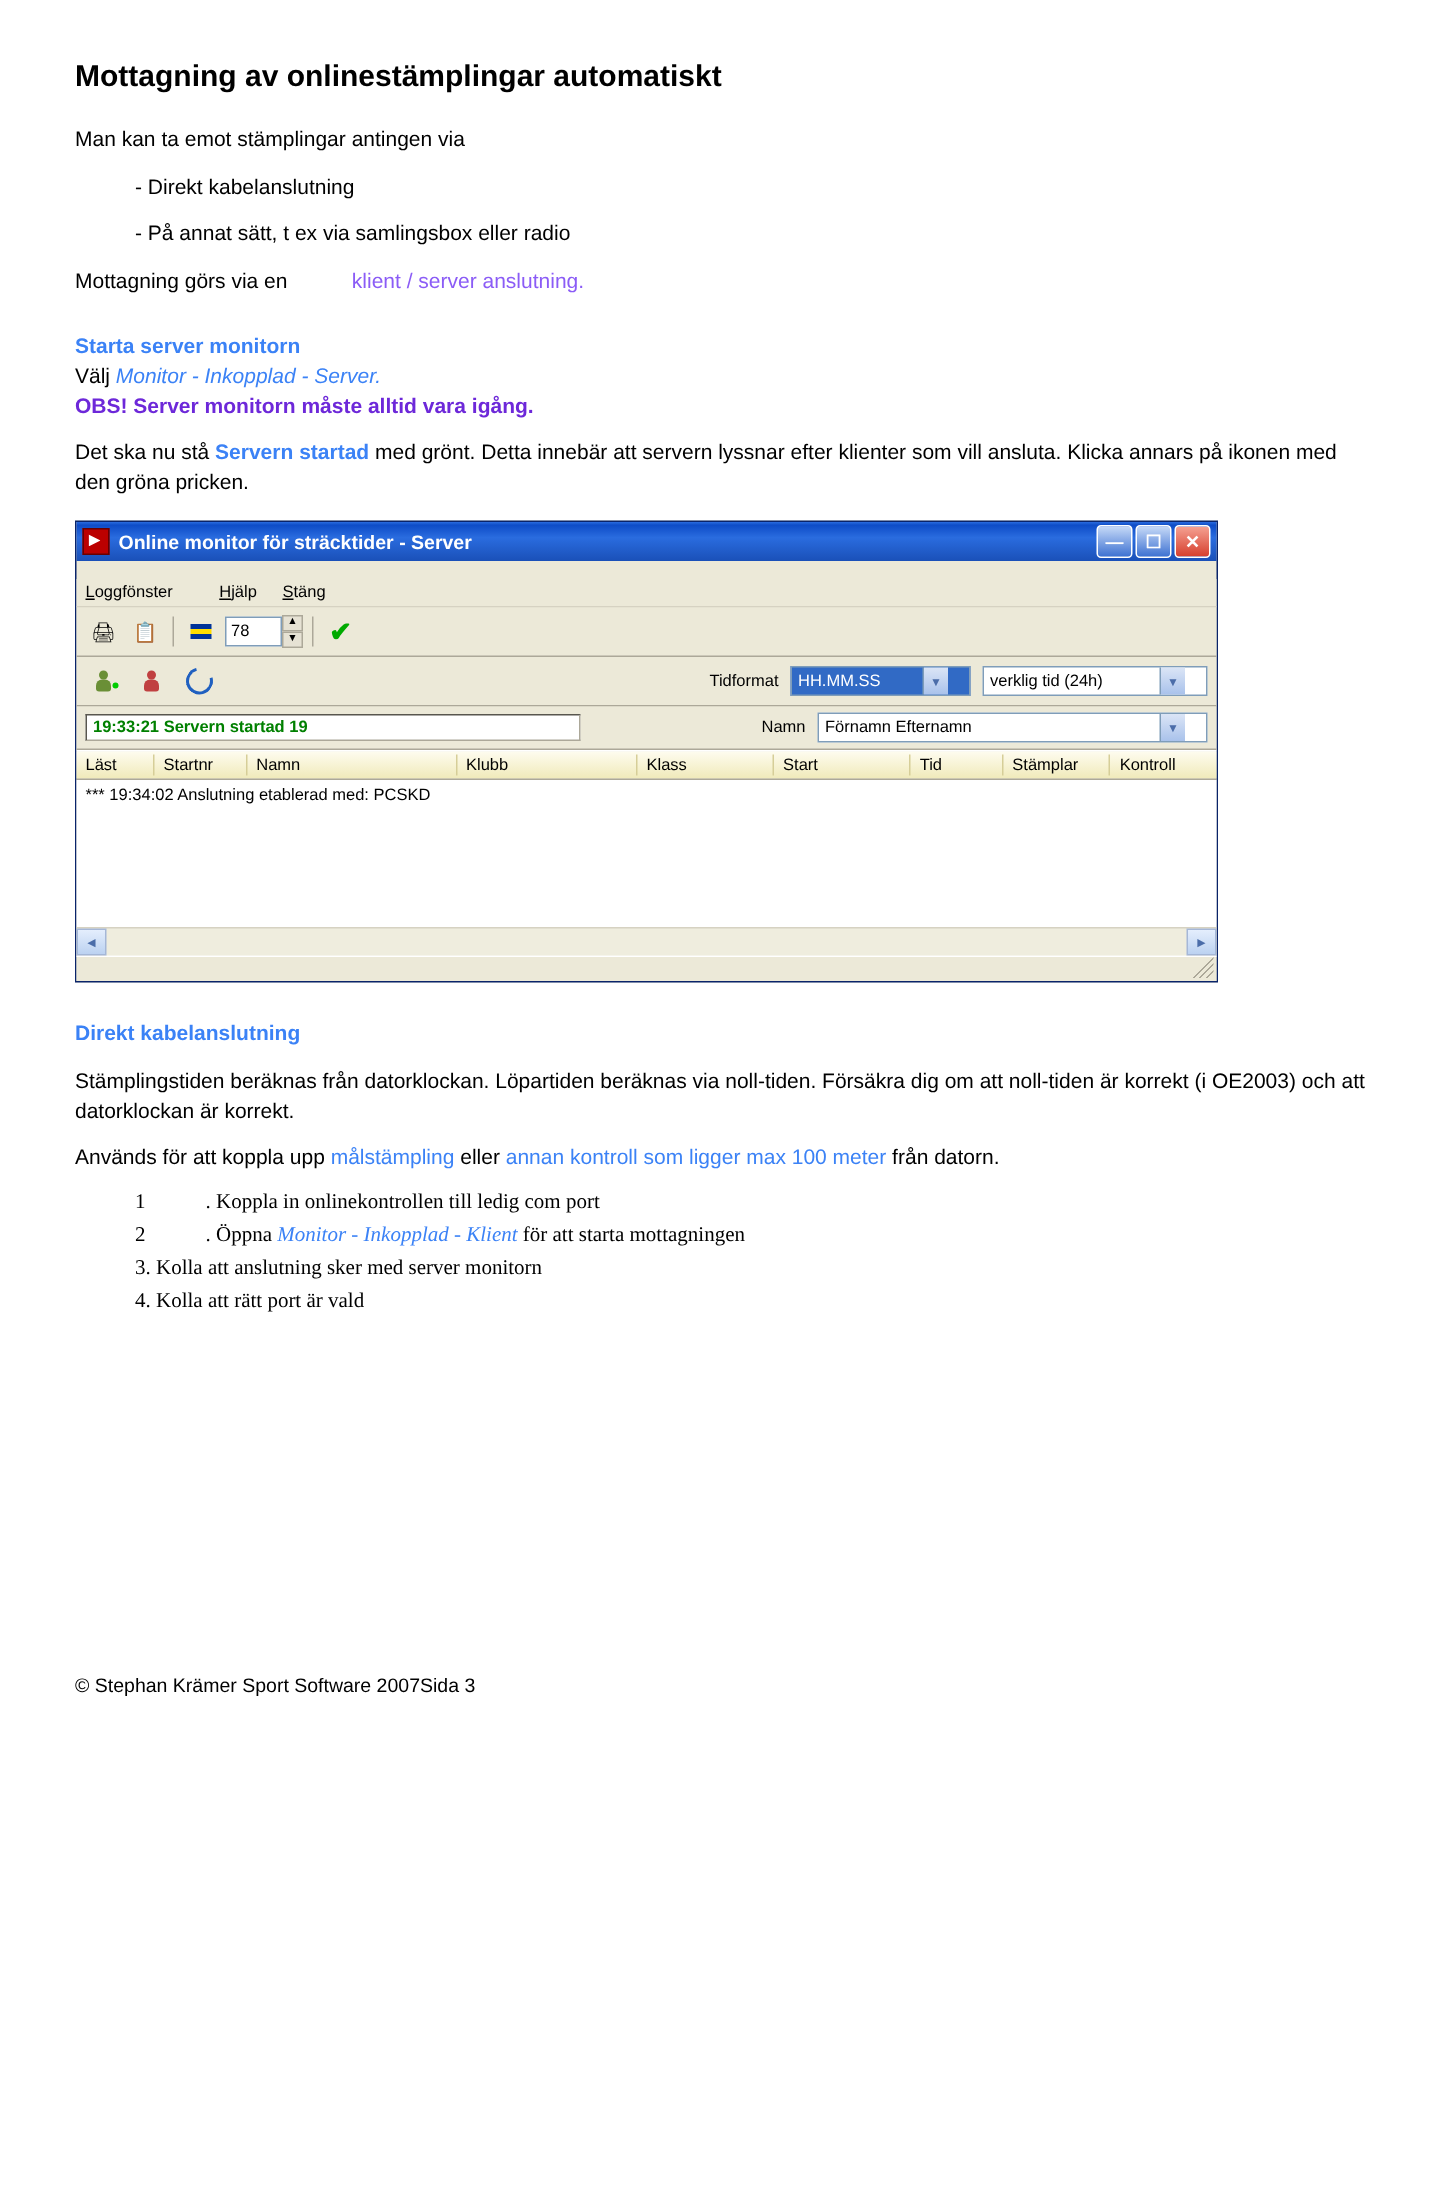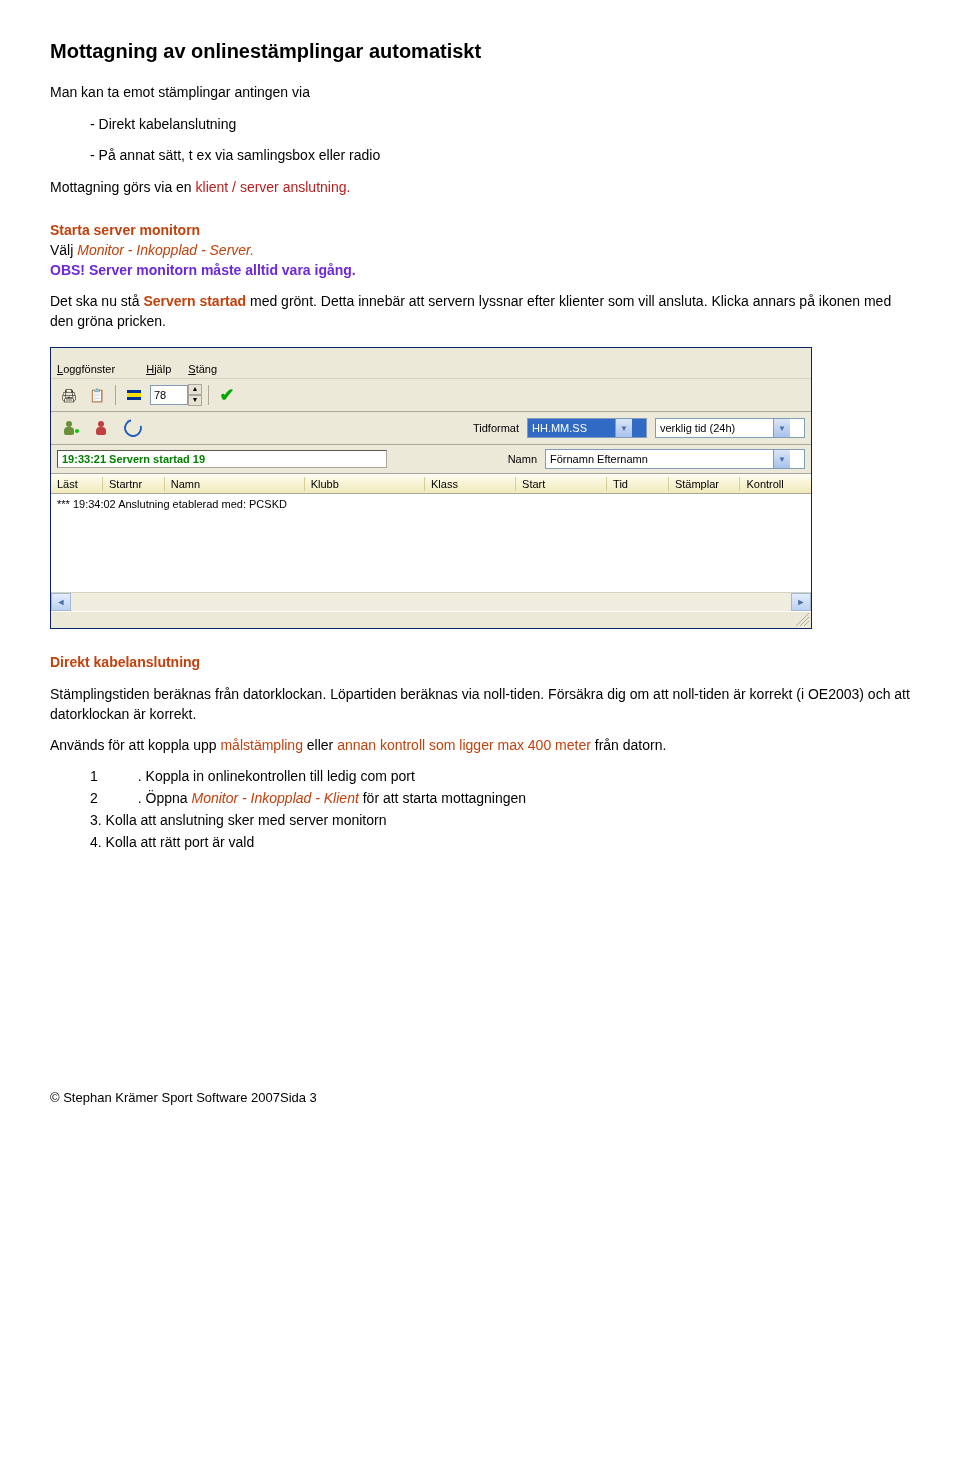--- a/index.html
+++ b/index.html
@@ -11,24 +11,24 @@
     background: #fff;
     width: 860px;
   }
   h1 {
     font-size: 20px;
     font-weight: bold;
     margin: 0 0 20px 0;
   }
   p { margin: 12px 0; line-height: 1.4; }
   .indent { margin-left: 40px; }
-  .blue { color: #c2410c; }
-  .green { color: #b91c1c; }
+  .blue { color: #3b82f6; }
+  .green { color: #8b5cf6; margin-left: 39px; }
   .pink { color: #6d28d9; }
-  .ol-item { margin-left: 40px; margin-top: 4px; margin-bottom: 6px; }
+  .ol-item { margin-left: 40px; margin-top: 4px; margin-bottom: 6px; font-family: Liberation Serif, serif; }
   .footer {
     margin-top: 240px;
     display: flex;
     justify-content: flex-start;
     font-size: 13px;
   }
   
   .xp-window {
     border: 1px solid #0a246a;
     width: 760px;
@@ -235,20 +235,29 @@
   <span class="blue" style="font-weight:bold">Starta server monitorn</span><br>
   <span>Välj </span><span class="blue" style="font-style:italic">Monitor - Inkopplad - Server.</span><br>
   <span class="pink" style="font-weight:bold">OBS! Server monitorn måste alltid vara igång.</span>
 </p>
 
 <p>
   <span>Det ska nu stå </span><span class="blue" style="font-weight:bold">Servern startad</span><span> med grönt. Detta innebär att servern lyssnar efter klienter som vill ansluta. Klicka annars på ikonen med den gröna pricken.</span>
 </p>
 
 <div class="xp-window">
+  <div class="xp-titlebar">
+    <span class="icon-box"></span>
+    <span class="xp-title">Online monitor för sträcktider - Server</span>
+    <div class="xp-btns">
+      <div class="xp-btn">—</div>
+      <div class="xp-btn">☐</div>
+      <div class="xp-btn close">✕</div>
+    </div>
+  </div>
   <div class="xp-menubar">
     <span><u>L</u><span>oggfönster</span></span>
     <span><u>H</u>jälp</span>
     <span><u>S</u>täng</span>
   </div>
   <div class="xp-toolbar">
     <div class="tb-btn">🖨</div>
     <div class="tb-btn">📋</div>
     <div class="tb-sep"></div>
     <div class="tb-btn">
@@ -319,21 +328,21 @@
   </div>
 </div>
 
 <p style="margin-top:24px">
   <span class="blue" style="font-weight:bold">Direkt kabelanslutning</span>
 </p>
 
 <p>Stämplingstiden beräknas från datorklockan. Löpartiden beräknas via noll-tiden. Försäkra dig om att noll-tiden är korrekt (i OE2003) och att datorklockan är korrekt.</p>
 
 <p>
-  <span>Används för att koppla upp </span><span class="blue">målstämpling</span><span> eller </span><span class="blue">annan kontroll som ligger max 400 meter</span><span> från datorn.</span>
+  <span>Används för att koppla upp </span><span class="blue">målstämpling</span><span> eller </span><span class="blue">annan kontroll som ligger max 100 meter</span><span> från datorn.</span>
 </p>
 
 <div class="ol-item">
   <span>1</span><span style="margin-left:40px">. Koppla in onlinekontrollen till ledig com port</span>
 </div>
 <div class="ol-item">
   <span>2</span><span style="margin-left:40px"><span>. Öppna </span><span class="blue" style="font-style:italic">Monitor - Inkopplad - Klient</span><span> för att starta mottagningen</span></span>
 </div>
 <div class="ol-item">3. Kolla att anslutning sker med server monitorn</div>
 <div class="ol-item">4. Kolla att rätt port är vald</div>

